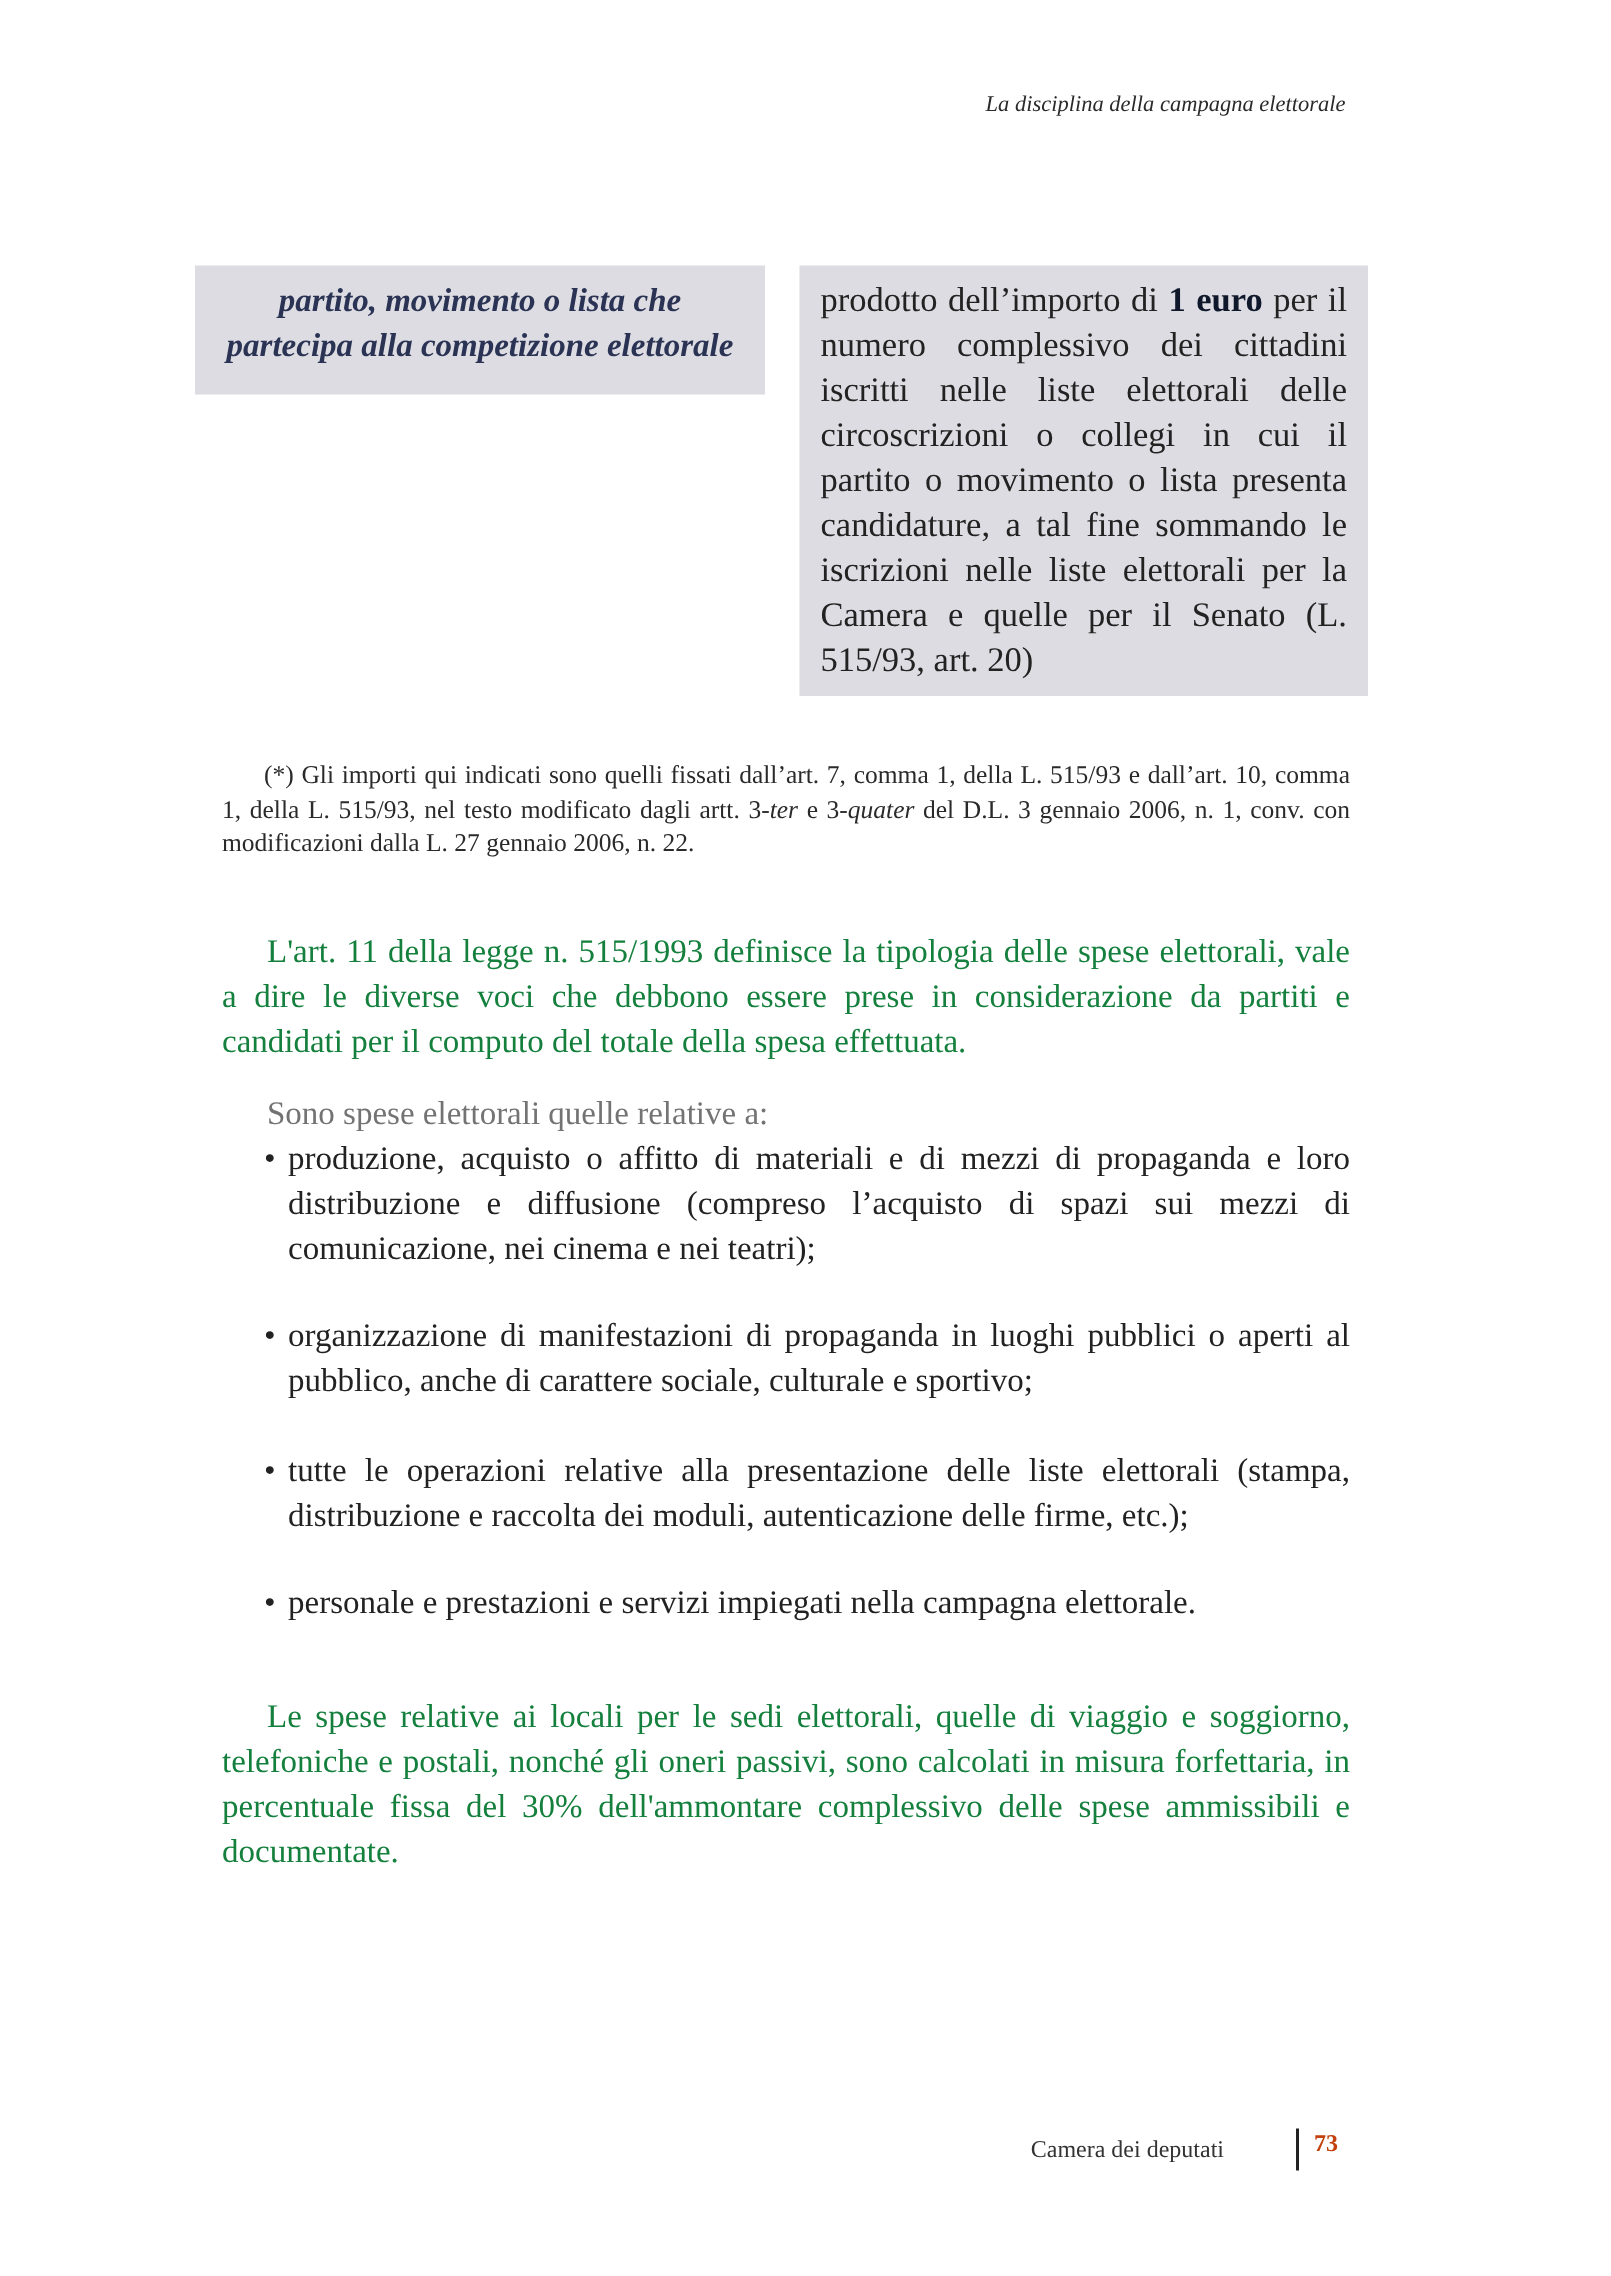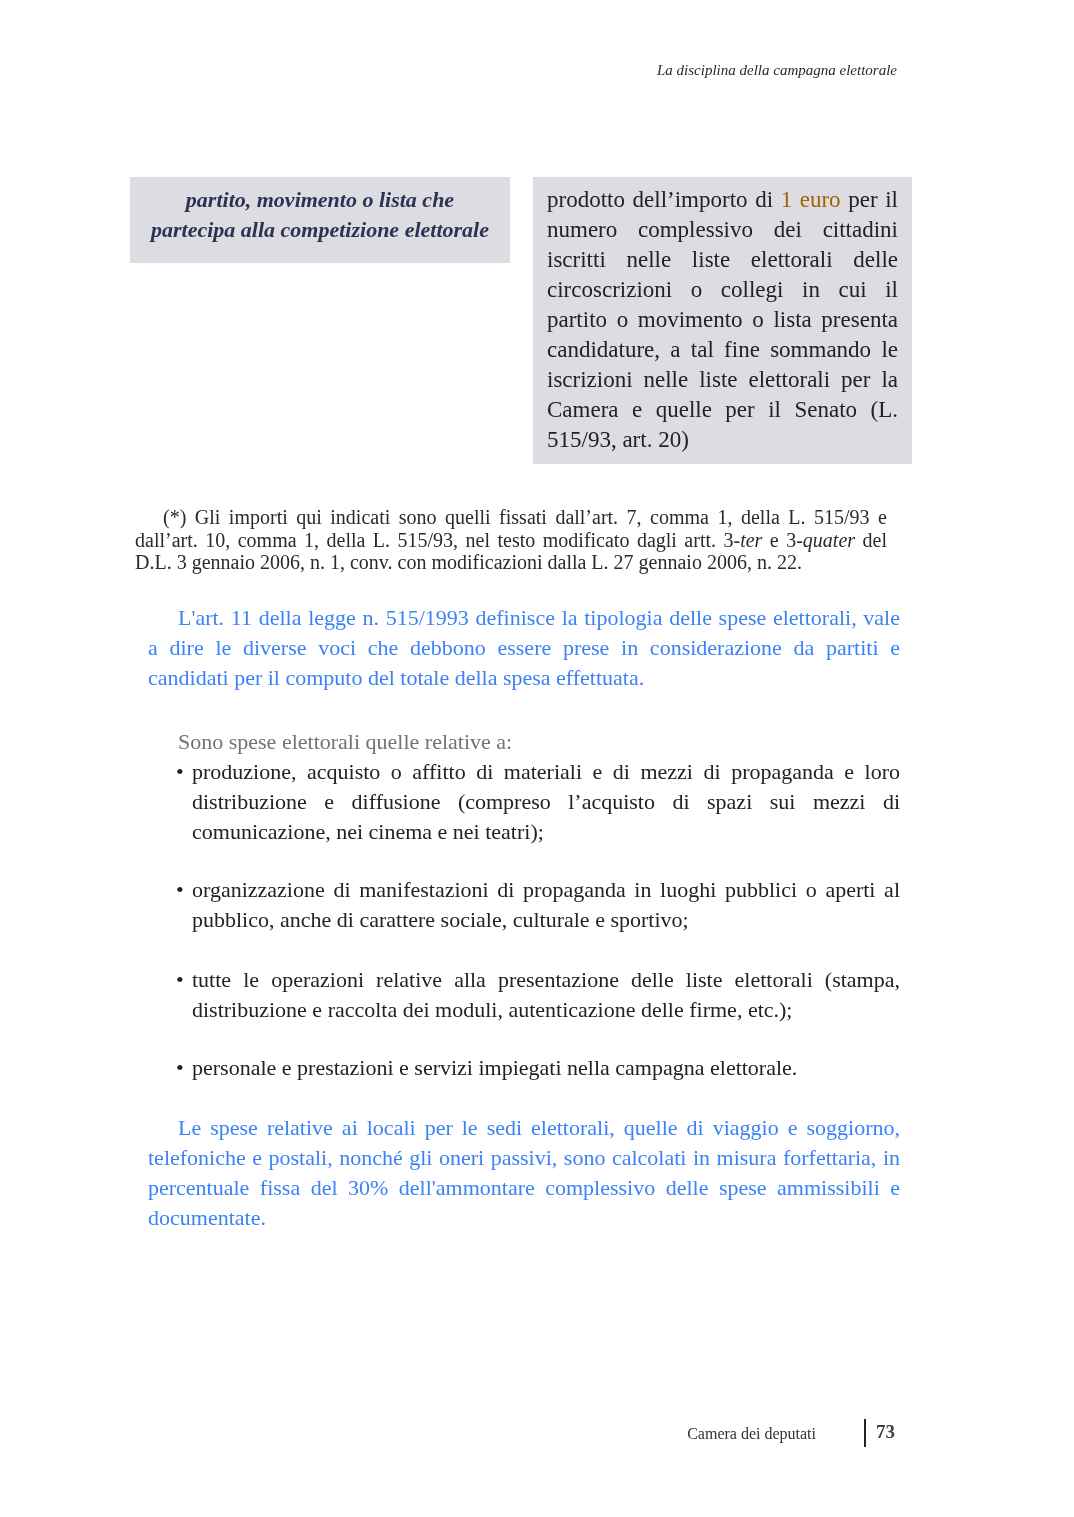--- a/index.html
+++ b/index.html
@@ -3,31 +3,31 @@
 <meta charset="utf-8">
 <style>
   html, body { margin: 0; padding: 0; background: #ffffff; }
   body { width: 1074px; height: 1517px; position: relative; overflow: hidden;
          font-family: "Liberation Serif", "DejaVu Serif", serif; color: #2a2a2a; }
   .running-head { position: absolute; top: 62px; right: 177px; font-style: italic; font-size: 15px; color: #2a2a2a; margin-left: 36px; }
   .box-left { position: absolute; left: 130px; top: 177px; width: 380px; height: 86px; background: #dcdce2; box-sizing: border-box; padding: 8px 16px; }
   .box-left .txt { font-style: italic; font-weight: bold; color: #2b3354; font-size: 22px; line-height: 30px; text-align: center; }
   .box-right { position: absolute; left: 533px; top: 177px; width: 379px; height: 287px; background: #dcdce2; box-sizing: border-box; padding: 8px 14px; }
   .box-right .txt { font-size: 23px; line-height: 30px; text-align: justify; color: #222; }
-  .hl { font-weight: normal; color: #a16207; }
-  .footnote { position: absolute; left: 135px; top: 506px; width: 752px; font-size: 20px; line-height: 22.5px; text-align: justify; color: #2a2a2a; }
+  .hl { font-weight: bold; color: #0f172a; }
+  .footnote { position: absolute; left: 148px; top: 506px; width: 752px; font-size: 17px; line-height: 22.5px; text-align: justify; color: #2a2a2a; }
   .footnote .lead { padding-left: 28px; }
-  .para { position: absolute; left: 148px; width: 752px; font-size: 22px; line-height: 30px; text-align: justify; color: #3b82f6; }
+  .para { position: absolute; left: 148px; width: 752px; font-size: 22px; line-height: 30px; text-align: justify; color: #15803d; margin-top: 16px; }
   .intro { position: absolute; left: 178px; top: 727px; font-size: 22px; line-height: 30px; color: #737373; }
   .bullet { position: absolute; left: 176px; width: 724px; font-size: 22px; line-height: 30px; color: #222; text-align: justify; }
   .bullet .dot { position: absolute; left: 0; top: 0; }
   .bullet .btxt { display: block; padding-left: 16px; }
   .footer-label { position: absolute; top: 1425px; right: 258px; font-size: 16px; color: #333; }
   .footer-bar { position: absolute; top: 1419px; left: 864px; width: 2px; height: 28px; background: #222; }
-  .page-num { position: absolute; top: 1421px; left: 876px; font-size: 19px; font-weight: bold; color: #404040; }
+  .page-num { position: absolute; top: 1421px; left: 876px; font-size: 16px; font-weight: bold; color: #c2410c; }
 </style>
 </head>
 <body>
 
 <div class="running-head">La disciplina della campagna elettorale</div>
 
 <div class="box-left">
   <div class="txt">partito, movimento o lista che partecipa alla competizione elettorale</div>
 </div>
 

